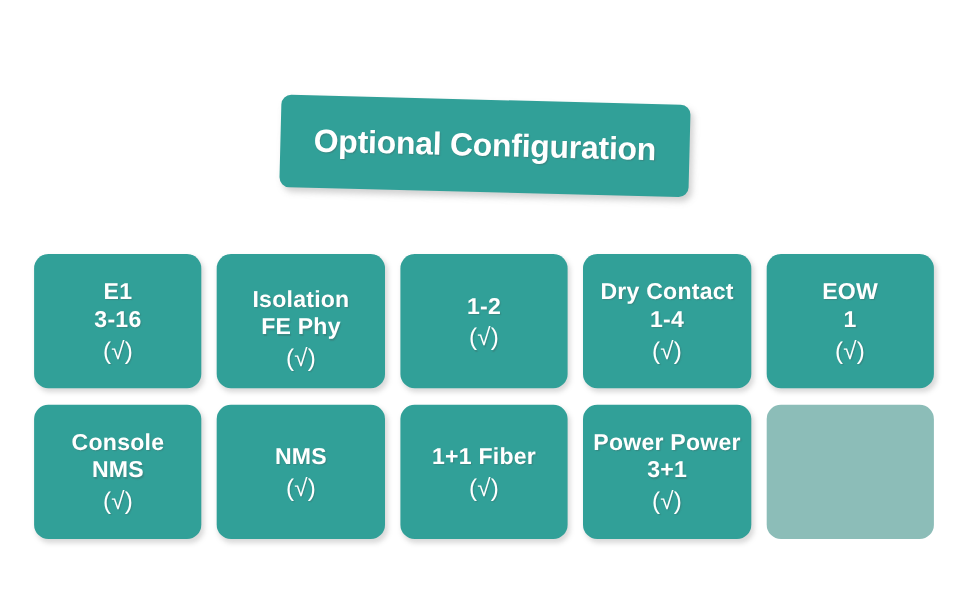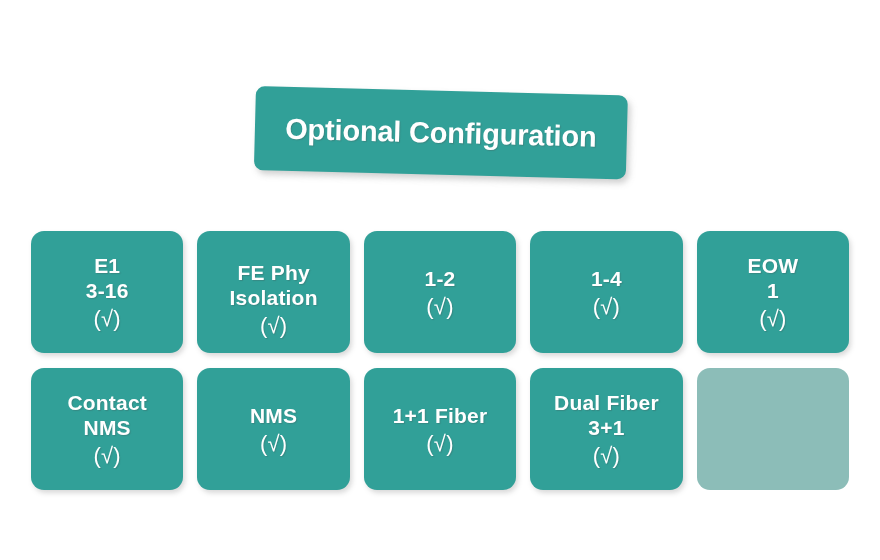--- a/index.html
+++ b/index.html
@@ -131,68 +131,69 @@
       <div class="row">
         <div class="tile">
           <div class="lines">
             <span class="line">E1</span>
             <span class="line">3-16</span>
             <span class="check">(√)</span>
           </div>
         </div>
         <div class="tile overflow-text">
           <div class="lines">
+            <span class="line">Isolation</span>
             <span class="line">FE Phy</span>
-            <span class="line">Isolation</span>
             <span class="check">(√)</span>
           </div>
         </div>
         <div class="tile">
           <div class="lines">
             <span class="line">1-2</span>
             <span class="check">(√)</span>
           </div>
         </div>
         <div class="tile">
           <div class="lines">
+            <span class="line">Dry Contact</span>
             <span class="line">1-4</span>
             <span class="check">(√)</span>
           </div>
         </div>
         <div class="tile">
           <div class="lines">
             <span class="line">EOW</span>
             <span class="line">1</span>
             <span class="check">(√)</span>
           </div>
         </div>
       </div>
       <div class="row">
         <div class="tile">
           <div class="lines">
-            <span class="line">Contact</span>
+            <span class="line">Console</span>
             <span class="line">NMS</span>
             <span class="check">(√)</span>
           </div>
         </div>
         <div class="tile">
           <div class="lines">
             <span class="line">NMS</span>
             <span class="check">(√)</span>
           </div>
         </div>
         <div class="tile">
           <div class="lines">
             <span class="line">1+1 Fiber</span>
             <span class="check">(√)</span>
           </div>
         </div>
         <div class="tile">
           <div class="lines">
-            <span class="line">Dual Fiber</span>
+            <span class="line">Power Power</span>
             <span class="line">3+1</span>
             <span class="check">(√)</span>
           </div>
         </div>
         <div class="tile empty"></div>
       </div>
     </div>
 
 </div>
 

